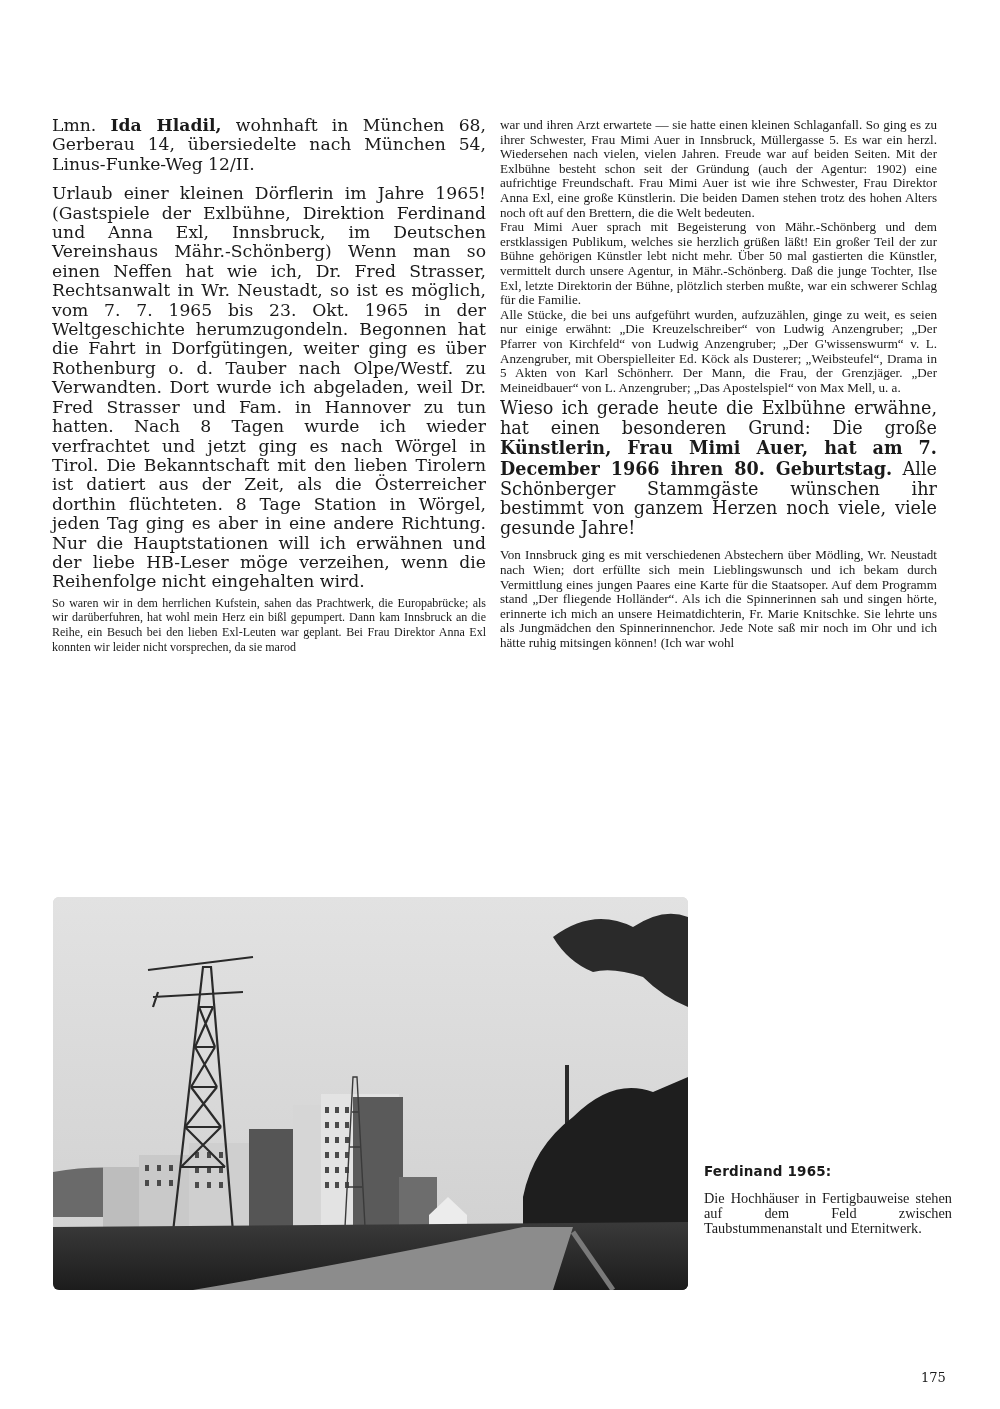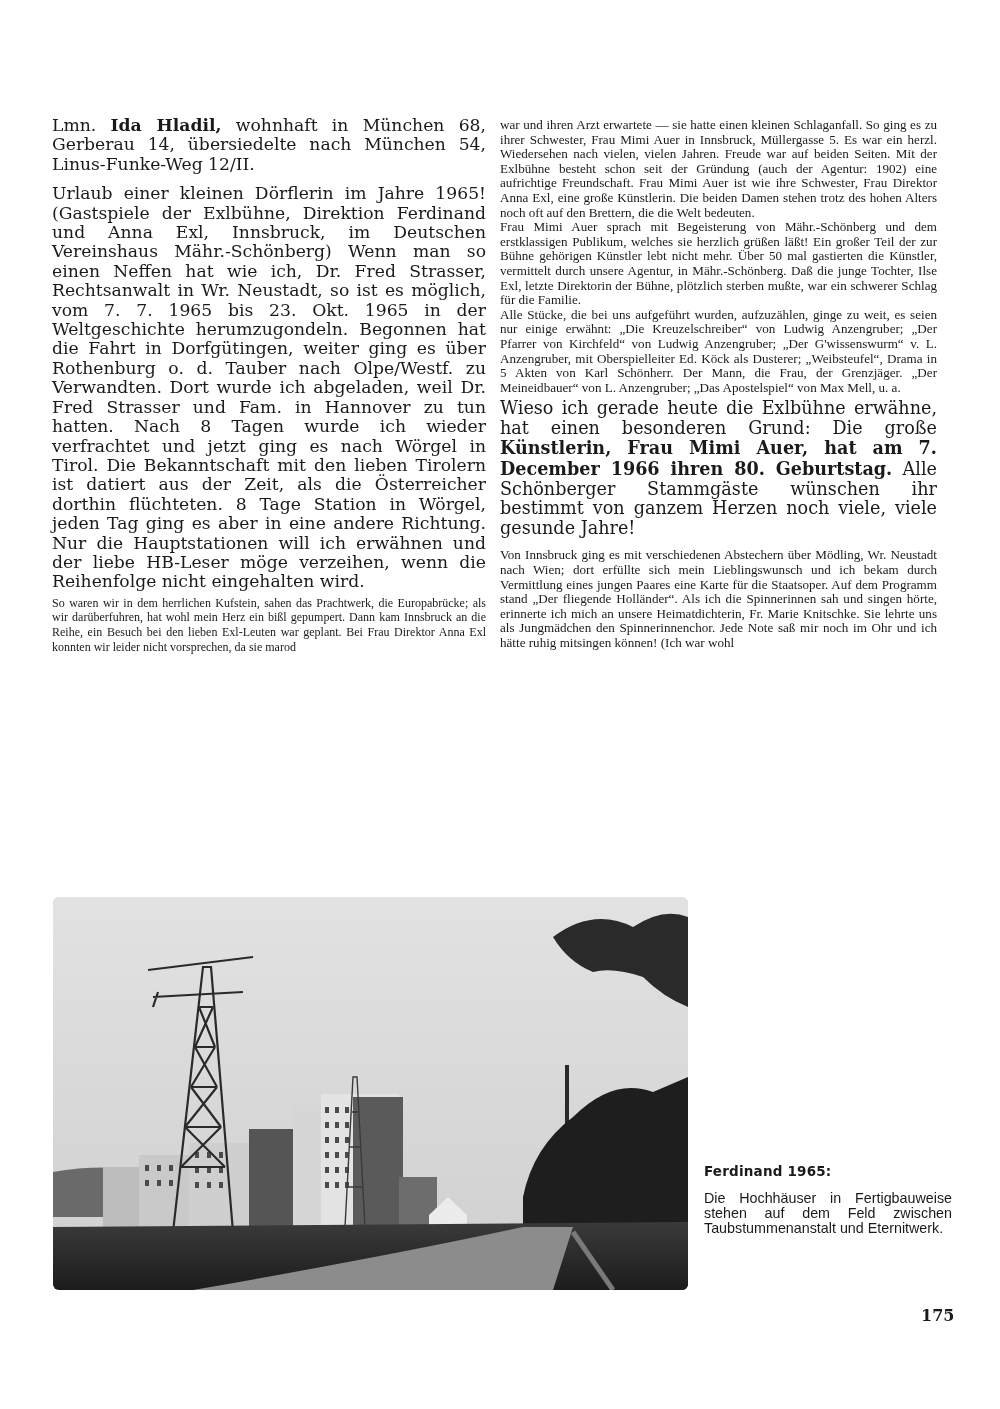--- a/index.html
+++ b/index.html
@@ -12,22 +12,22 @@
   .big p + p { margin-top: 0; }
   .gap { margin-top: 10px !important; }
   .gap-s { margin-top: 4px !important; }
   .bold { font-weight: bold; }
   .dropcap-title { font-weight: normal; }
   .right .big p { font-size: 17.6px; line-height: 19.6px; }
   .small.left-small p { font-size: 12px; line-height: 14.7px; }
   .photo { position: absolute; left: 53px; top: 897px; width: 635px; height: 393px; border-radius: 6px; overflow: hidden; background: #d9d9d9; }
   .caption { position: absolute; left: 704px; top: 1163px; width: 248px; }
   .caption-title { font-family: "DejaVu Sans", sans-serif; font-weight: bold; font-size: 13.5px; letter-spacing: 0.2px; margin: 0 0 12px 0; }
-  .caption-text { font-family: Liberation Sans, sans-serif; font-size: 14.3px; line-height: 15px; text-align: justify; margin: 0; }
-  .page-number { position: absolute; left: 921px; top: 1306px; font-family: "DejaVu Serif", serif; font-weight: bold; font-size: 16px; }
+  .caption-text { font-family: Liberation Serif, serif; font-size: 14.3px; line-height: 15px; text-align: justify; margin: 0; }
+  .page-number { position: absolute; left: 921px; top: 1370px; font-family: "DejaVu Serif", serif; font-weight: normal; font-size: 13px; }
 </style>
 </head>
 <body>
 
 <div class="col left">
   <div class="big">
     <p><span>Lmn. </span><span class="bold">Ida Hladil,</span><span> wohnhaft in München 68, Gerberau 14, übersiedelte nach München 54, Linus-Funke-Weg 12/II.</span></p>
     <p class="gap"><span class="dropcap-title">Urlaub einer kleinen Dörflerin im Jahre 1965!</span><span> (Gastspiele der Exlbühne, Direktion Ferdinand und Anna Exl, Innsbruck, im Deutschen Vereinshaus Mähr.-Schönberg) Wenn man so einen Neffen hat wie ich, Dr. Fred Strasser, Rechtsanwalt in Wr. Neustadt, so ist es möglich, vom 7. 7. 1965 bis 23. Okt. 1965 in der Weltgeschichte herumzugondeln. Begonnen hat die Fahrt in Dorfgütingen, weiter ging es über Rothenburg o. d. Tauber nach Olpe/Westf. zu Verwandten. Dort wurde ich abgeladen, weil Dr. Fred Strasser und Fam. in Hannover zu tun hatten. Nach 8 Tagen wurde ich wieder verfrachtet und jetzt ging es nach Wörgel in Tirol. Die Bekanntschaft mit den lieben Tirolern ist datiert aus der Zeit, als die Österreicher dorthin flüchteten. 8 Tage Station in Wörgel, jeden Tag ging es aber in eine andere Richtung. Nur die Hauptstationen will ich erwähnen und der liebe HB-Leser möge verzeihen, wenn die Reihenfolge nicht eingehalten wird.</span></p>
   </div>
   <div class="small left-small">

